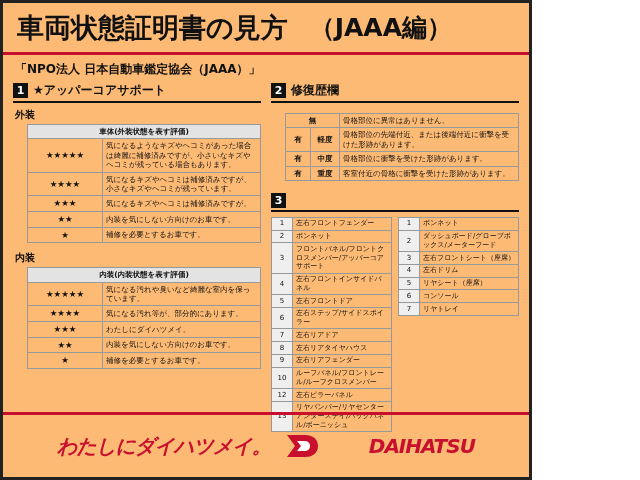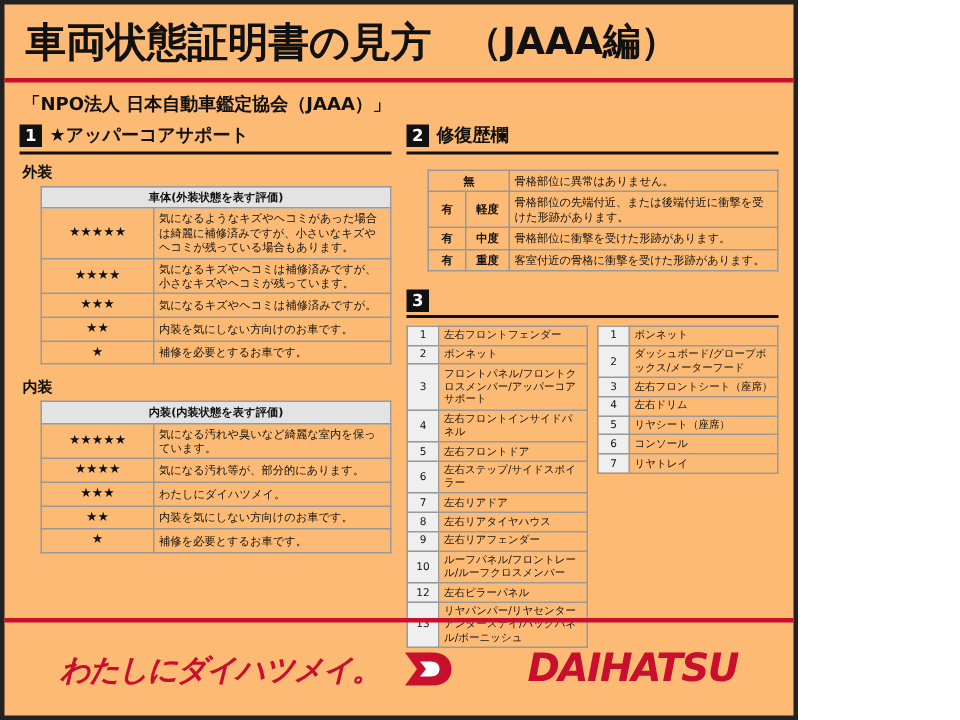--- a/index.html
+++ b/index.html
@@ -123,21 +123,21 @@
     gap:14px;
   }
   .slogan{
     font-size:20px;
     font-weight:bold;
     font-style:italic;
     color:#c8102e;
     letter-spacing:-1px;
   }
   .brand{
-    font-size:26px;
+    font-size:20px;
     font-weight:bold;
     font-style:italic;
     color:#c8102e;
     letter-spacing:-1px;
     margin-left:36px;
   }
   .dlogo{
     width:34px;height:26px;
     position:relative;
     display:inline-block;

